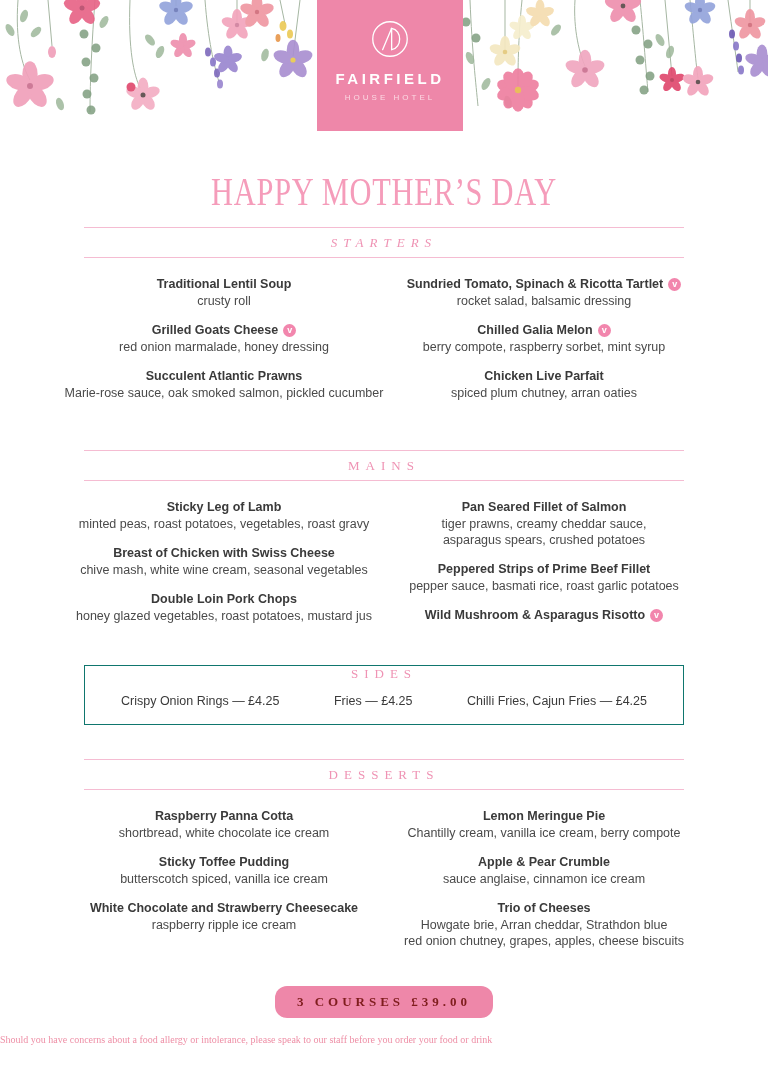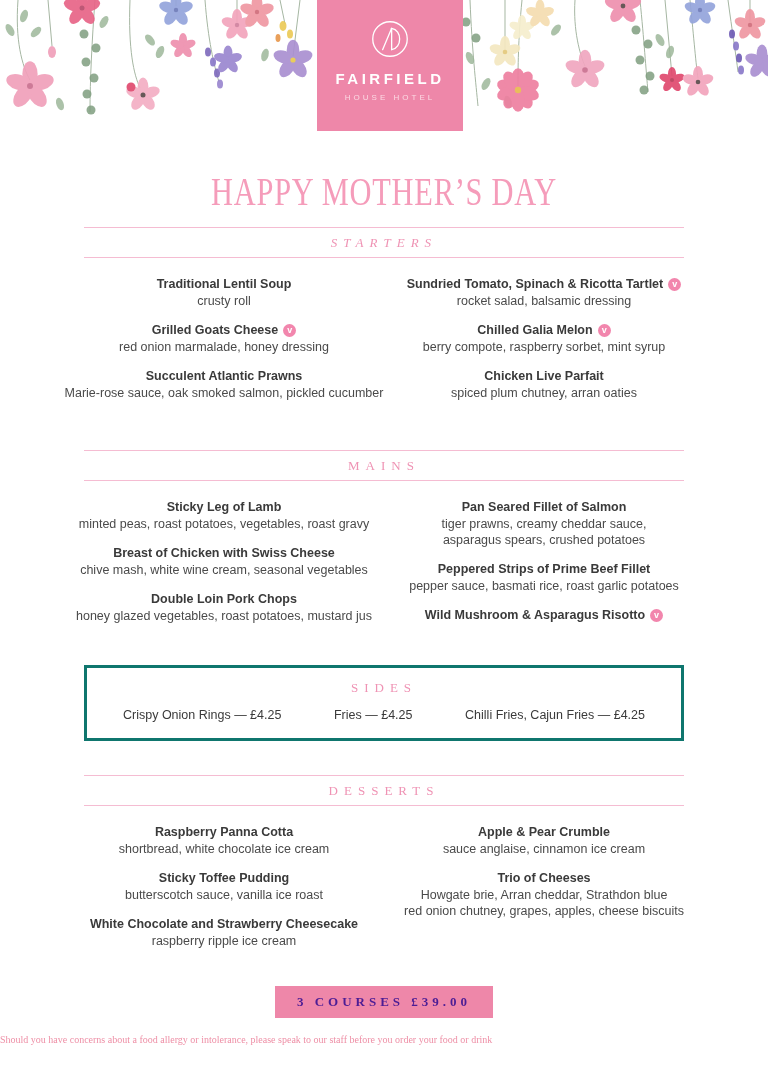--- a/index.html
+++ b/index.html
@@ -49,33 +49,34 @@
   .item-name { font-size:12.5px; font-weight:bold; color:#3a3a3a; line-height:16px; }
   .item-desc { font-size:12.5px; color:#4a4a4a; line-height:16px; margin-top:1px; white-space:pre-line; }
   .vbadge {
     display:inline-flex; width:13px; height:13px; border-radius:50%;
     background:#f286ad; color:#fff; font-size:9px; font-weight:bold;
     align-items:center; justify-content:center; flex:none;
   }
 
   
   .sides-box {
-    width:600px; margin:28px auto 0; border:3px solid #0f766e;
-    padding:12px 0 16px; text-align:center;
+    width:600px; margin:28px auto 0; border:1px solid #0f766e;
+    padding:0 0 16px; text-align:center;
   }
   .sides-label { font-family:"Liberation Serif", serif; font-size:13px; color:#ef93b4; letter-spacing:6px; }
   .sides-row { display:flex; justify-content:space-between; padding:0 36px; margin-top:12px; }
   .side-item { font-size:12.5px; font-weight:normal; color:#3a3a3a; }
 
   
   .price-banner {
     width:fit-content; margin:24px auto 0; background:#ee87a9;
-    color:#4c1d95; font-family:"Liberation Serif", serif;
+    color:#7f1d1d; font-family:"Liberation Serif", serif;
     font-size:13px; font-weight:bold; letter-spacing:4px;
     padding:8px 22px;
+    border-radius:12px;
   }
   .allergy {
     margin-top:16px; text-align:left;
     font-family:"Liberation Serif", serif; font-size:10px; color:#ee8fa6;
   }
 </style>
 </head>
 <body>
 
 <div class="page">
@@ -329,30 +330,36 @@
       <div class="item">
         <div class="name-row">
             <span class="item-name">Raspberry Panna Cotta</span>
           </div>
         <div class="item-desc">shortbread, white chocolate ice cream</div>
       </div>
       <div class="item">
         <div class="name-row">
             <span class="item-name">Sticky Toffee Pudding</span>
           </div>
-        <div class="item-desc">butterscotch sauce, vanilla ice roast</div>
+        <div class="item-desc">butterscotch spiced, vanilla ice cream</div>
       </div>
       <div class="item">
         <div class="name-row">
             <span class="item-name">White Chocolate and Strawberry Cheesecake</span>
           </div>
         <div class="item-desc">raspberry ripple ice cream</div>
       </div>
     </div>
     <div class="col">
+      <div class="item">
+        <div class="name-row">
+            <span class="item-name">Lemon Meringue Pie</span>
+          </div>
+        <div class="item-desc">Chantilly cream, vanilla ice cream, berry compote</div>
+      </div>
       <div class="item">
         <div class="name-row">
             <span class="item-name">Apple &amp; Pear Crumble</span>
           </div>
         <div class="item-desc">sauce anglaise, cinnamon ice cream</div>
       </div>
       <div class="item">
         <div class="name-row">
             <span class="item-name">Trio of Cheeses</span>
           </div>

